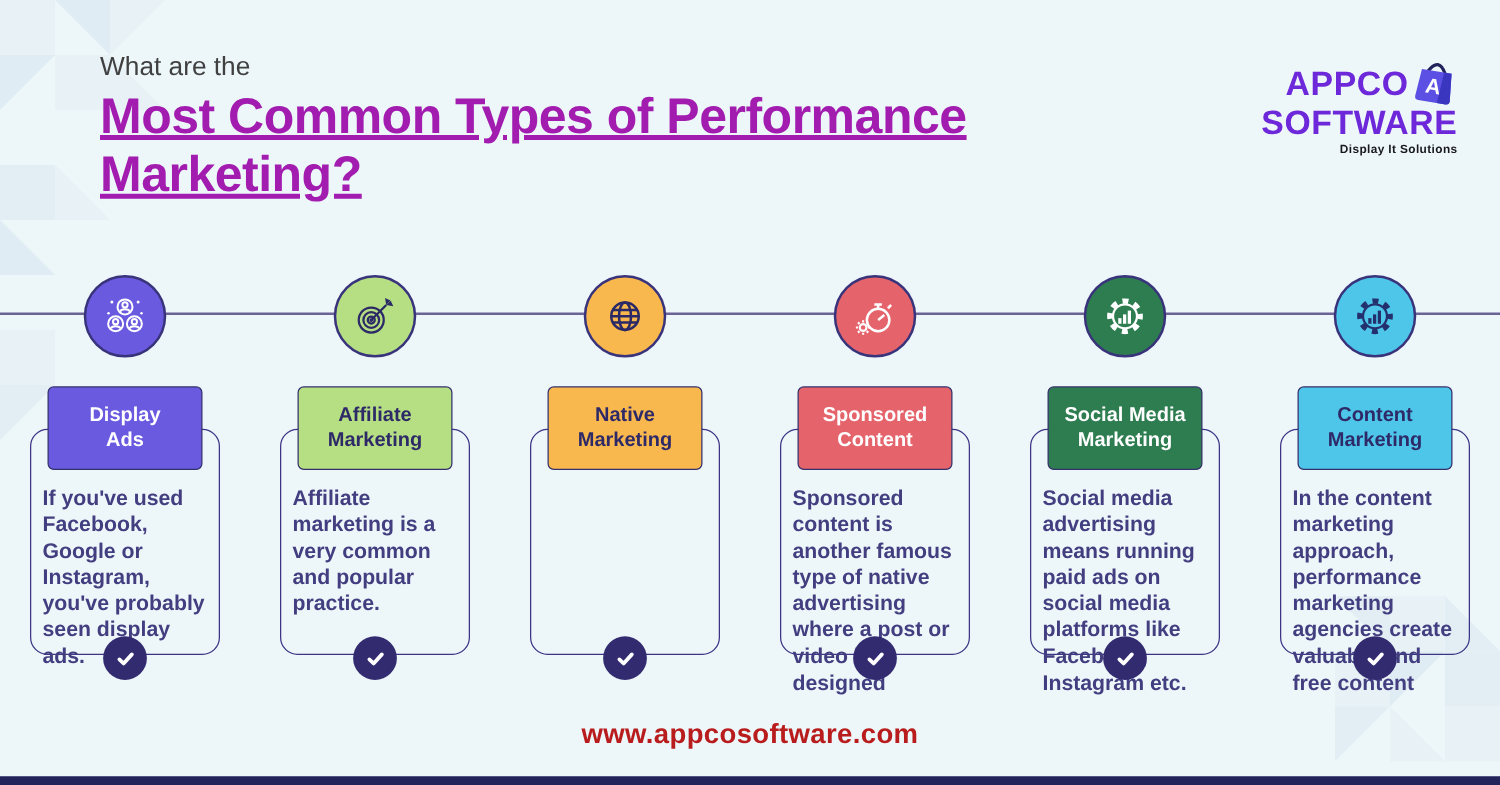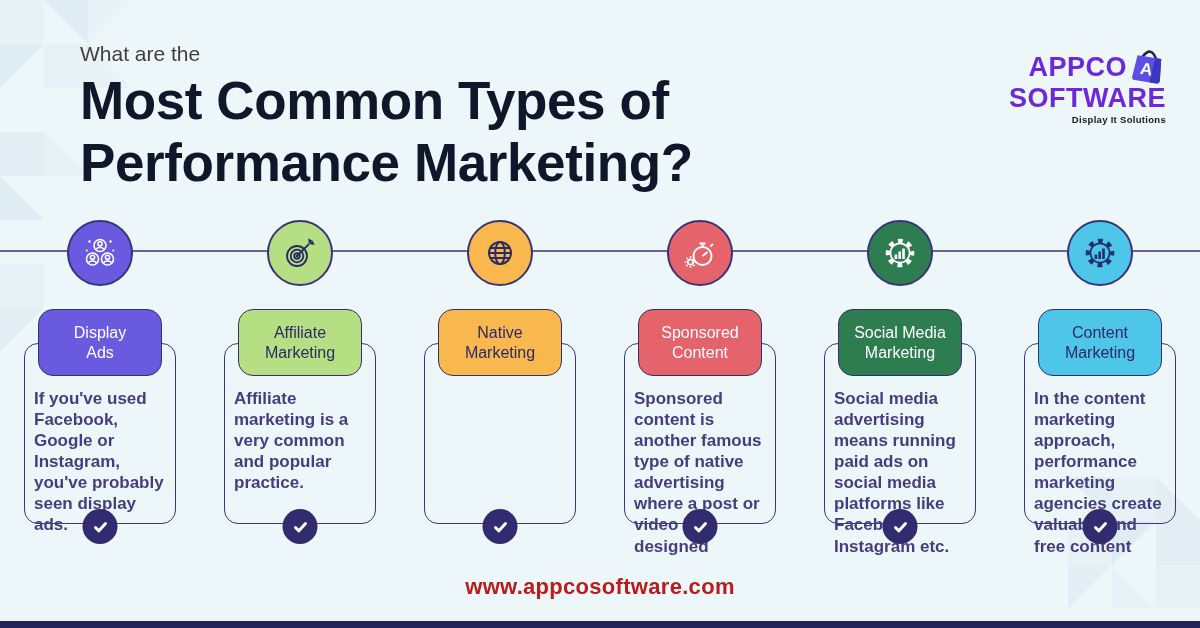--- a/index.html
+++ b/index.html
@@ -4,44 +4,44 @@
 <style>
   html,body{margin:0;padding:0;}
   .page{position:relative;width:1200px;height:628px;background:#EDF6F9;overflow:hidden;
         font-family:"Liberation Sans",sans-serif;}
   .pattern{position:absolute;pointer-events:none;}
   .pattern-tl{left:0;top:0;}
   .pattern-br{right:0;bottom:7px;}
 
   .header{position:absolute;left:80px;top:42px;}
   .eyebrow{font-size:21px;font-weight:500;color:#404040;}
-  .title{width:830px;margin-top:4px;font-size:53px;line-height:1.17;font-weight:800;
-         color:#0f172a;letter-spacing:-0.4px;}
+  .title{width:830px;margin-top:4px;font-size:40px;line-height:1.17;font-weight:800;
+         color:#a21caf;letter-spacing:-0.4px;text-decoration:underline;}
 
   .logo{position:absolute;right:34px;top:50px;width:175px;}
   .logo-row1{display:flex;align-items:center;justify-content:flex-end;}
   .logo-word{font-size:27px;font-weight:800;color:#6d28d9;letter-spacing:0.5px;line-height:1;}
   .logo-bag{margin-left:3px;margin-top:-6px;}
   .logo-row2{text-align:right;font-size:27px;font-weight:800;color:#6d28d9;letter-spacing:0.5px;line-height:1.05;}
   .tagline{text-align:right;font-size:9.5px;font-weight:700;color:#19191c;margin-top:2px;letter-spacing:0.3px;}
 
   .timeline{position:absolute;left:0;top:250px;width:100%;height:1.5px;background:#6B6396;}
 
   .columns{position:absolute;left:0;top:220px;width:100%;display:flex;}
   .col{width:200px;display:flex;flex-direction:column;align-items:center;}
   .icon-circle{width:62px;height:62px;border-radius:50%;border:2px solid #39337B;
                background:var(--accent);color:var(--icon-ink);
                display:flex;align-items:center;justify-content:center;position:relative;z-index:1;}
   .card{position:relative;margin-top:57px;width:152px;height:181px;
         border:1.6px solid #3C3484;border-radius:14px;box-sizing:border-box;}
   .badge{position:absolute;top:-35px;left:50%;transform:translateX(-50%);
          width:124px;min-height:67px;background:var(--accent);color:var(--badge-ink);
-         border:1.6px solid #34306B;border-radius:15px;
+         border:1.6px solid #34306B;border-radius:5px;
          display:flex;align-items:center;justify-content:center;text-align:center;
-         font-weight:400;font-size:16px;line-height:1.25;padding:4px 5px;box-sizing:border-box;}
+         font-weight:700;font-size:16px;line-height:1.25;padding:4px 5px;box-sizing:border-box;}
   .badge-line{display:block;}
   .desc{margin:44px 9px 0;font-size:17px;line-height:1.24;font-weight:700;
         color:#433E80;text-align:left;}
   .check{position:absolute;left:50%;bottom:-21px;transform:translateX(-50%);
          width:35px;height:35px;border-radius:50%;background:#322B70;
          display:flex;align-items:center;justify-content:center;}
 
   .footer{position:absolute;left:0;right:0;top:574px;text-align:center;
           font-size:22px;font-weight:600;color:#b91c1c;letter-spacing:0.3px;}
   .bottom-bar{position:absolute;left:0;right:0;bottom:0;height:7px;background:#23235C;}

